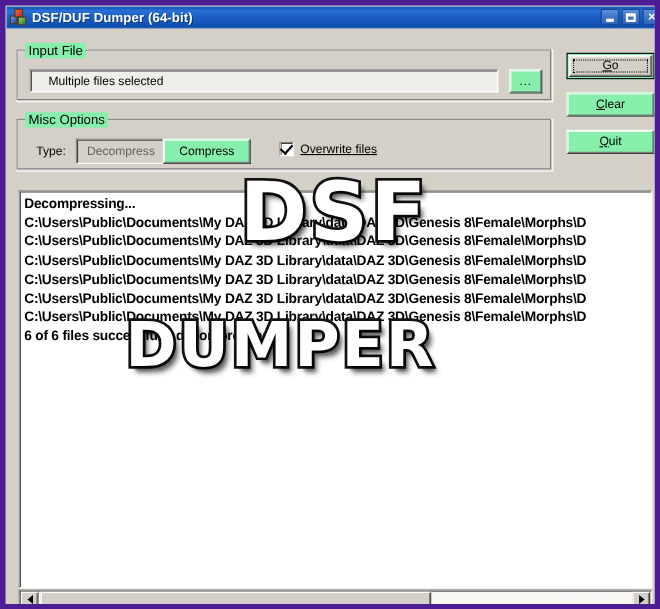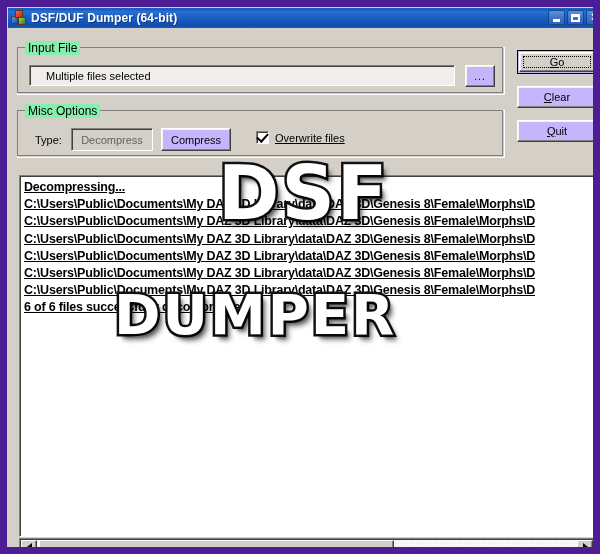--- a/index.html
+++ b/index.html
@@ -14,21 +14,21 @@
     font-family: "Liberation Sans", sans-serif;
   }
 
   
   .window {
     position: absolute;
     left: 0; top: 0;
     width: 600px;
     height: 554px;
     background: #d4d0c8;
-    border: 7px solid #4c1d95;
+    border: 5px solid #4c1d95;
     box-sizing: border-box;
     overflow: hidden;
   }
 
   
   .titlebar {
     position: absolute;
     left: 1px; top: 1px;
     width: 598px;
     height: 20px;
@@ -140,21 +140,21 @@
     overflow: hidden;
     white-space: nowrap;
   }
   #input-file-field {
     left: 11px; top: 17px; width: 426px; height: 21px;
   }
 
   
   .btn {
     position: absolute;
-    background: #c4b5fd;
+    background: #86efac;
     border: 1px solid #ffffff;
     border-right-color: #404040;
     border-bottom-color: #404040;
     box-shadow: inset -1px -1px 0 #808080, inset 1px 1px 0 #f5f3ef;
     box-sizing: border-box;
     font-size: 11px;
     color: #000;
     display: flex;
     align-items: center;
     justify-content: center;
@@ -190,21 +190,21 @@
     position: absolute;
     left: 3px; top: 3px; right: 3px; bottom: 3px;
     border: 1px dotted #000;
     pointer-events: none;
   }
 
   #browse-btn { left: 447px; top: 17px; width: 30px; height: 22px; font-size: 10px; letter-spacing: 1px; }
 
   #type-label { position:absolute; left: 17px; top: 23px; font-size: 11px; color:#000; }
   #decompress-btn { left: 53px; top: 17px; width: 82px; height: 23px; }
-  #compress-btn   { left: 143px; top: 17px; width: 70px; height: 23px; }
+  #compress-btn   { left: 132px; top: 17px; width: 80px; height: 23px; }
 
   
   .checkbox-wrap {
     position: absolute;
     left: 238px; top: 20px;
     display: flex;
     align-items: center;
     gap: 6px;
     text-decoration: underline;
   }
@@ -249,21 +249,20 @@
     padding: 3px 0 0 4px;
   }
   .log-line {
     font-family: "Liberation Sans", sans-serif;
     font-size: 12.5px;
     font-weight: bold;
     color: #000;
     white-space: nowrap;
     line-height: 17.2px;
     letter-spacing: -0.2px;
-    text-decoration: underline;
   }
 
   
   #hscroll {
     position: absolute;
     left: 11px; top: 510px;
     width: 576px; height: 18px;
     background: #d4d0c8;
     border: 1px solid #808080;
     border-right-color: #ffffff;

